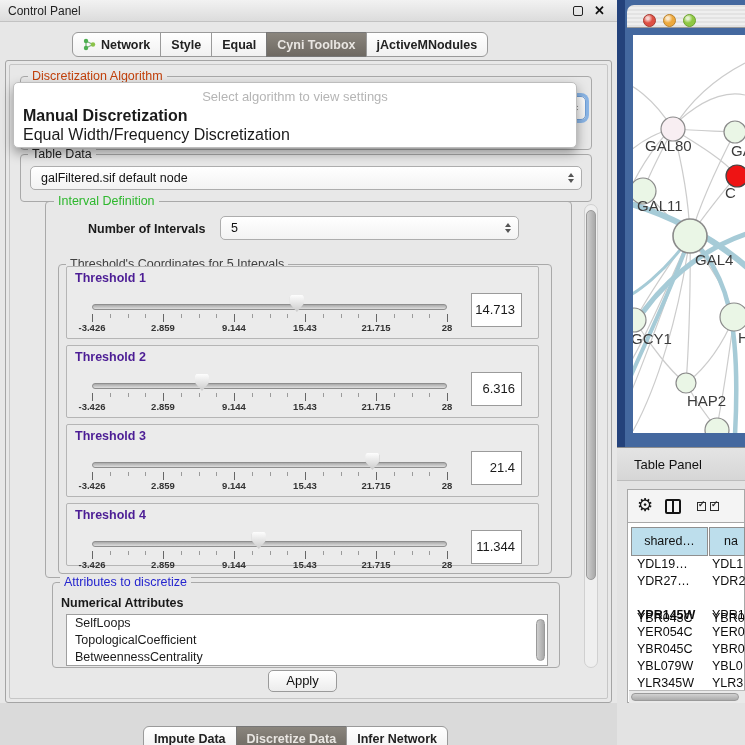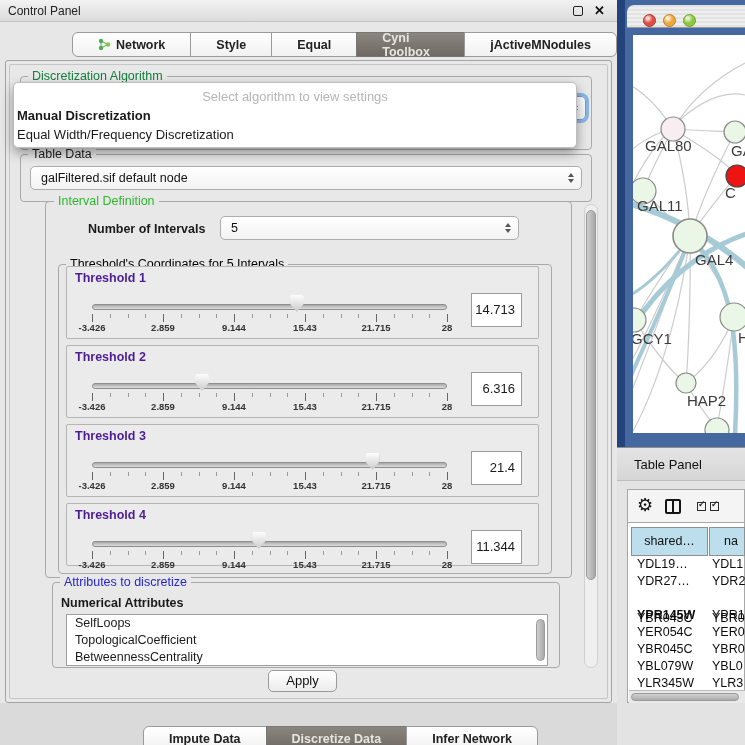--- a/index.html
+++ b/index.html
@@ -8,38 +8,38 @@
          font-family:"Liberation Sans",sans-serif;color:#1a1a1a;background:#e7e7e7;}
   
   .left{position:absolute;left:0;top:0;width:617px;height:745px;background:#e7e7e7;}
   .titlebar{position:absolute;left:0;top:0;width:617px;height:22px;
             background:linear-gradient(#f2f2f2,#dcdcdc);border-bottom:1px solid #c2c2c2;}
   .titlebar .t{position:absolute;left:8px;top:0;line-height:22px;font-size:12px;color:#222;}
   .floatbtn{position:absolute;right:34px;top:6px;width:10px;height:10px;border:1.5px solid #222;border-radius:2px;}
   .closebtn{position:absolute;right:12px;top:2px;font-size:13px;font-weight:bold;color:#111;line-height:18px;}
   .tabs{position:absolute;left:72px;top:32px;height:25px;display:flex;}
   .seg{height:25px;border:1px solid #9a9a9a;margin-left:-1px;background:linear-gradient(#ffffff,#f1f1f1);
-       font-size:12.5px;font-weight:600;color:#222;display:flex;align-items:center;justify-content:center;gap:5px;padding:0 25px;}
+       font-size:12.5px;font-weight:600;color:#222;display:flex;align-items:center;justify-content:center;gap:5px;padding:0 10px;}
   .seg.first{border-radius:6px 0 0 6px;margin-left:0;}
   .seg.last{border-radius:0 6px 6px 0;}
   .seg.sel{background:linear-gradient(#8a857d,#6e6962);color:#e9e6e2;border-color:#777;}
   .outerpanel{position:absolute;left:5px;top:60px;width:607px;height:643px;border:1px solid #a4a4a4;border-radius:3px;background:#e8e8e8;}
   .innerpanel{position:absolute;left:9px;top:64px;width:599px;height:635px;border:1px solid #c6c6c6;border-radius:2px;}
   .group{position:absolute;border:1px solid #a9a9a9;border-radius:4px;}
   .gtitle{position:absolute;font-size:12.5px;background:#e8e8e8;padding:0 4px;line-height:13px;white-space:nowrap;}
   .combo{position:absolute;background:linear-gradient(#ffffff,#f3f3f3);border:1px solid #ad
 ad 0;border:1px solid #adadad;border-radius:5px;font-size:12.5px;color:#111;line-height:22px;padding-left:10px;overflow:hidden;}
   .combo.focus{box-shadow:0 0 0 3px #8ab5e6;border-color:#6f9fd8;}
   .stepper{position:absolute;right:7px;top:50%;transform:translateY(-50%);display:flex;flex-direction:column;gap:2px;align-items:center;}
   .stepper .up{width:0;height:0;border:3.5px solid transparent;border-bottom:4.5px solid #555;border-top:none;}
   .stepper .dn{width:0;height:0;border:3.5px solid transparent;border-top:4.5px solid #555;border-bottom:none;}
   .popup{position:absolute;left:13px;top:82px;width:564px;height:66px;background:#fff;border:1px solid #bdbdbd;
          border-radius:5px;box-shadow:0 5px 12px rgba(0,0,0,.38);z-index:20;overflow:hidden;}
   .popup .hint{margin-top:5px;text-align:center;font-size:13px;color:#b5b5b5;line-height:18px;}
-  .popup .opt{font-size:13px;line-height:19px;padding-left:3px;white-space:nowrap;}
+  .popup .opt{font-size:16px;line-height:19px;padding-left:3px;white-space:nowrap;margin-left:6px;}
   .popup .opt.sel{font-weight:bold;}
   .tpanel{position:absolute;left:66px;width:473px;border:1px solid #b5b5b5;background:#ebebeb;border-radius:2px;}
   .tlabel{position:absolute;left:8px;top:4px;font-size:12.5px;font-weight:bold;color:#4c1d95;}
   .track{position:absolute;left:25px;top:37px;width:355px;height:6px;border-radius:3px;
          background:linear-gradient(#a9a9a9,#dedede);border:1px solid #8e8e8e;}
   .thumb{position:absolute;top:28px;width:14px;height:17px;background:linear-gradient(#fdfdfd,#cbcbcb);
          clip-path:polygon(10% 0,90% 0,100% 12%,100% 52%,50% 100%,0 52%,0 12%);filter:drop-shadow(0 0 1px #777);}
   .tick{position:absolute;width:1px;background:#666;}
   .ticklbl{position:absolute;top:55px;transform:translateX(-50%);font-size:9.5px;font-weight:bold;color:#333;white-space:nowrap;}
   .valbox{position:absolute;left:404px;top:26px;width:51px;height:34px;background:#fff;border:1px solid #9b9b9b;
@@ -112,21 +112,21 @@
         </div>
         <div class="seg last">
           <span>jActiveMNodules</span>
         </div>
       </div>
 
     <div class="outerpanel"></div>
     <div class="innerpanel"></div>
 
     <div class="group" style="left:20px;top:76px;width:572px;height:74px;"></div>
-    <div class="gtitle" style="left:28px;top:70px;color:#15803d;">Discretization Algorithm</div>
+    <div class="gtitle" style="left:28px;top:70px;color:#c2410c;">Discretization Algorithm</div>
     <div class="combo focus" style="left:30px;top:96px;width:556px;height:24px;">
       <span class="stepper">
           <span class="up"></span>
           <span class="dn"></span>
         </span>
     </div>
 
     <div class="popup">
       <div class="hint">Select algorithm to view settings</div>
       <div id="algoOpts">
@@ -150,21 +150,21 @@
     <div style="position:absolute;left:88px;top:222px;font-size:12.5px;font-weight:bold;">Number of Intervals</div>
     <div class="combo" style="left:220px;top:216px;width:299px;height:24px;">
       <span>5</span>
       <span class="stepper">
           <span class="up"></span>
           <span class="dn"></span>
         </span>
     </div>
 
     <div class="group" style="left:58px;top:264px;width:494px;height:310px;"></div>
-    <div class="gtitle" style="left:66px;top:258px;color:#000000;">Threshold's Coordinates for 5 Intervals</div>
+    <div class="gtitle" style="left:66px;top:258px;color:#404040;">Threshold's Coordinates for 5 Intervals</div>
     <div id="thresholds">
         <div class="tpanel" style="top: 266px; height: 73px;">
           <div class="tlabel">Threshold 1</div>
           <div class="track"></div>
           <div class="thumb" style="left: 222.9px;"></div>
           <div class="tick" style="left: 25px; top: 47px; height: 8px;"></div>
           <div class="tick" style="left: 42.8px; top: 47px; height: 4px; background: rgb(154, 154, 154);"></div>
           <div class="tick" style="left: 60.5px; top: 47px; height: 4px; background: rgb(154, 154, 154);"></div>
           <div class="tick" style="left: 78.3px; top: 47px; height: 4px; background: rgb(154, 154, 154);"></div>
           <div class="tick" style="left: 96px; top: 47px; height: 8px;"></div>

